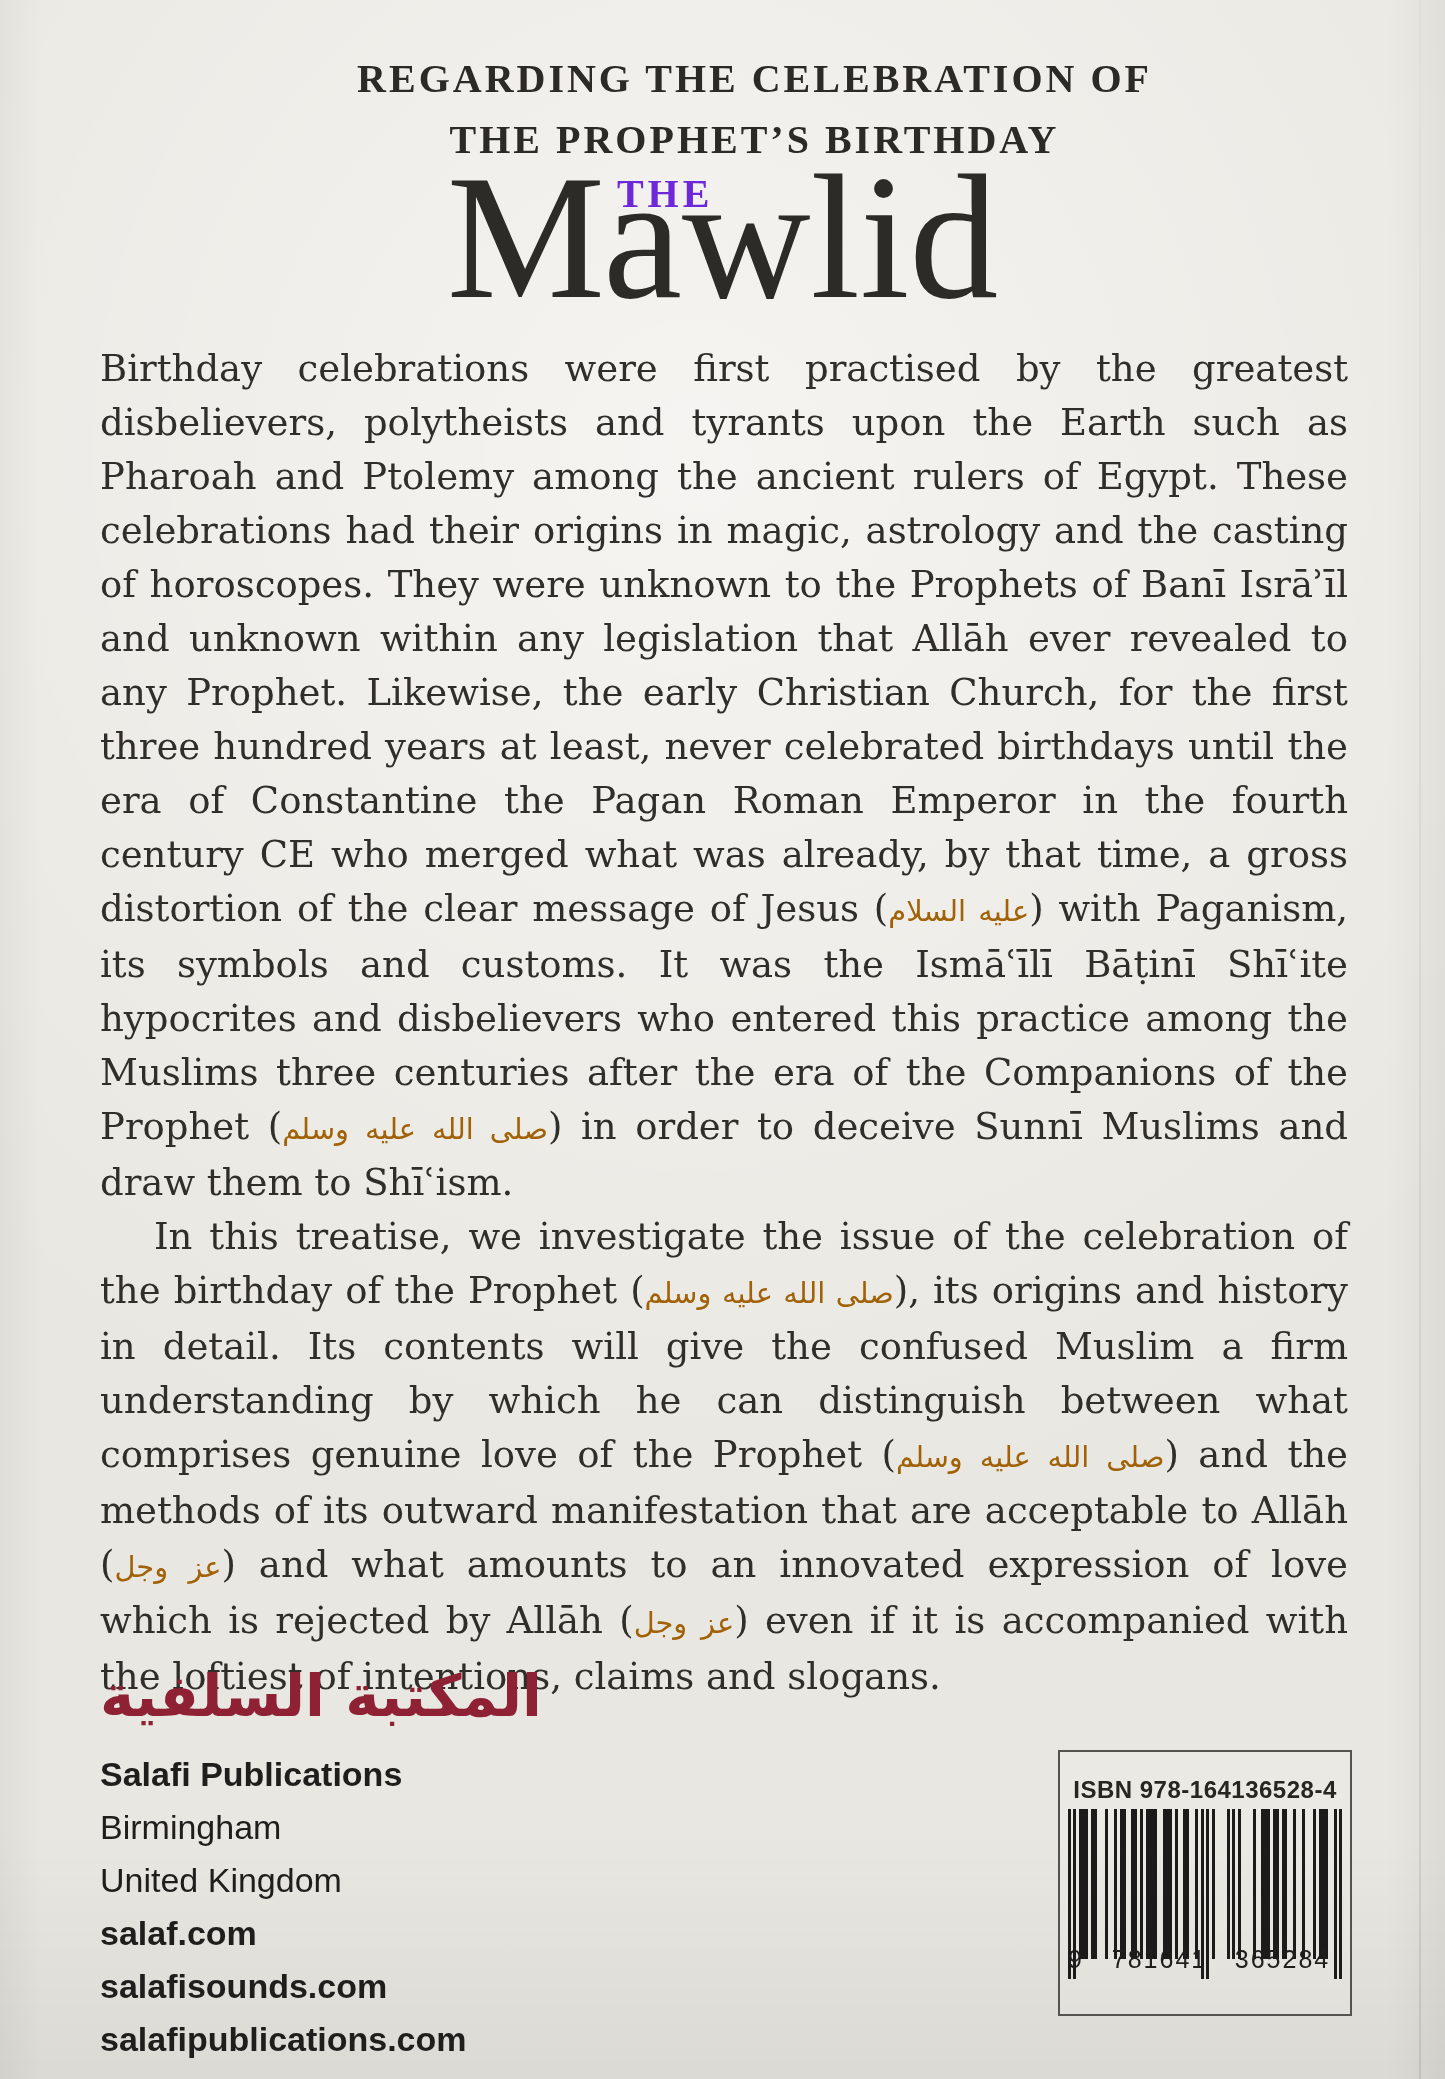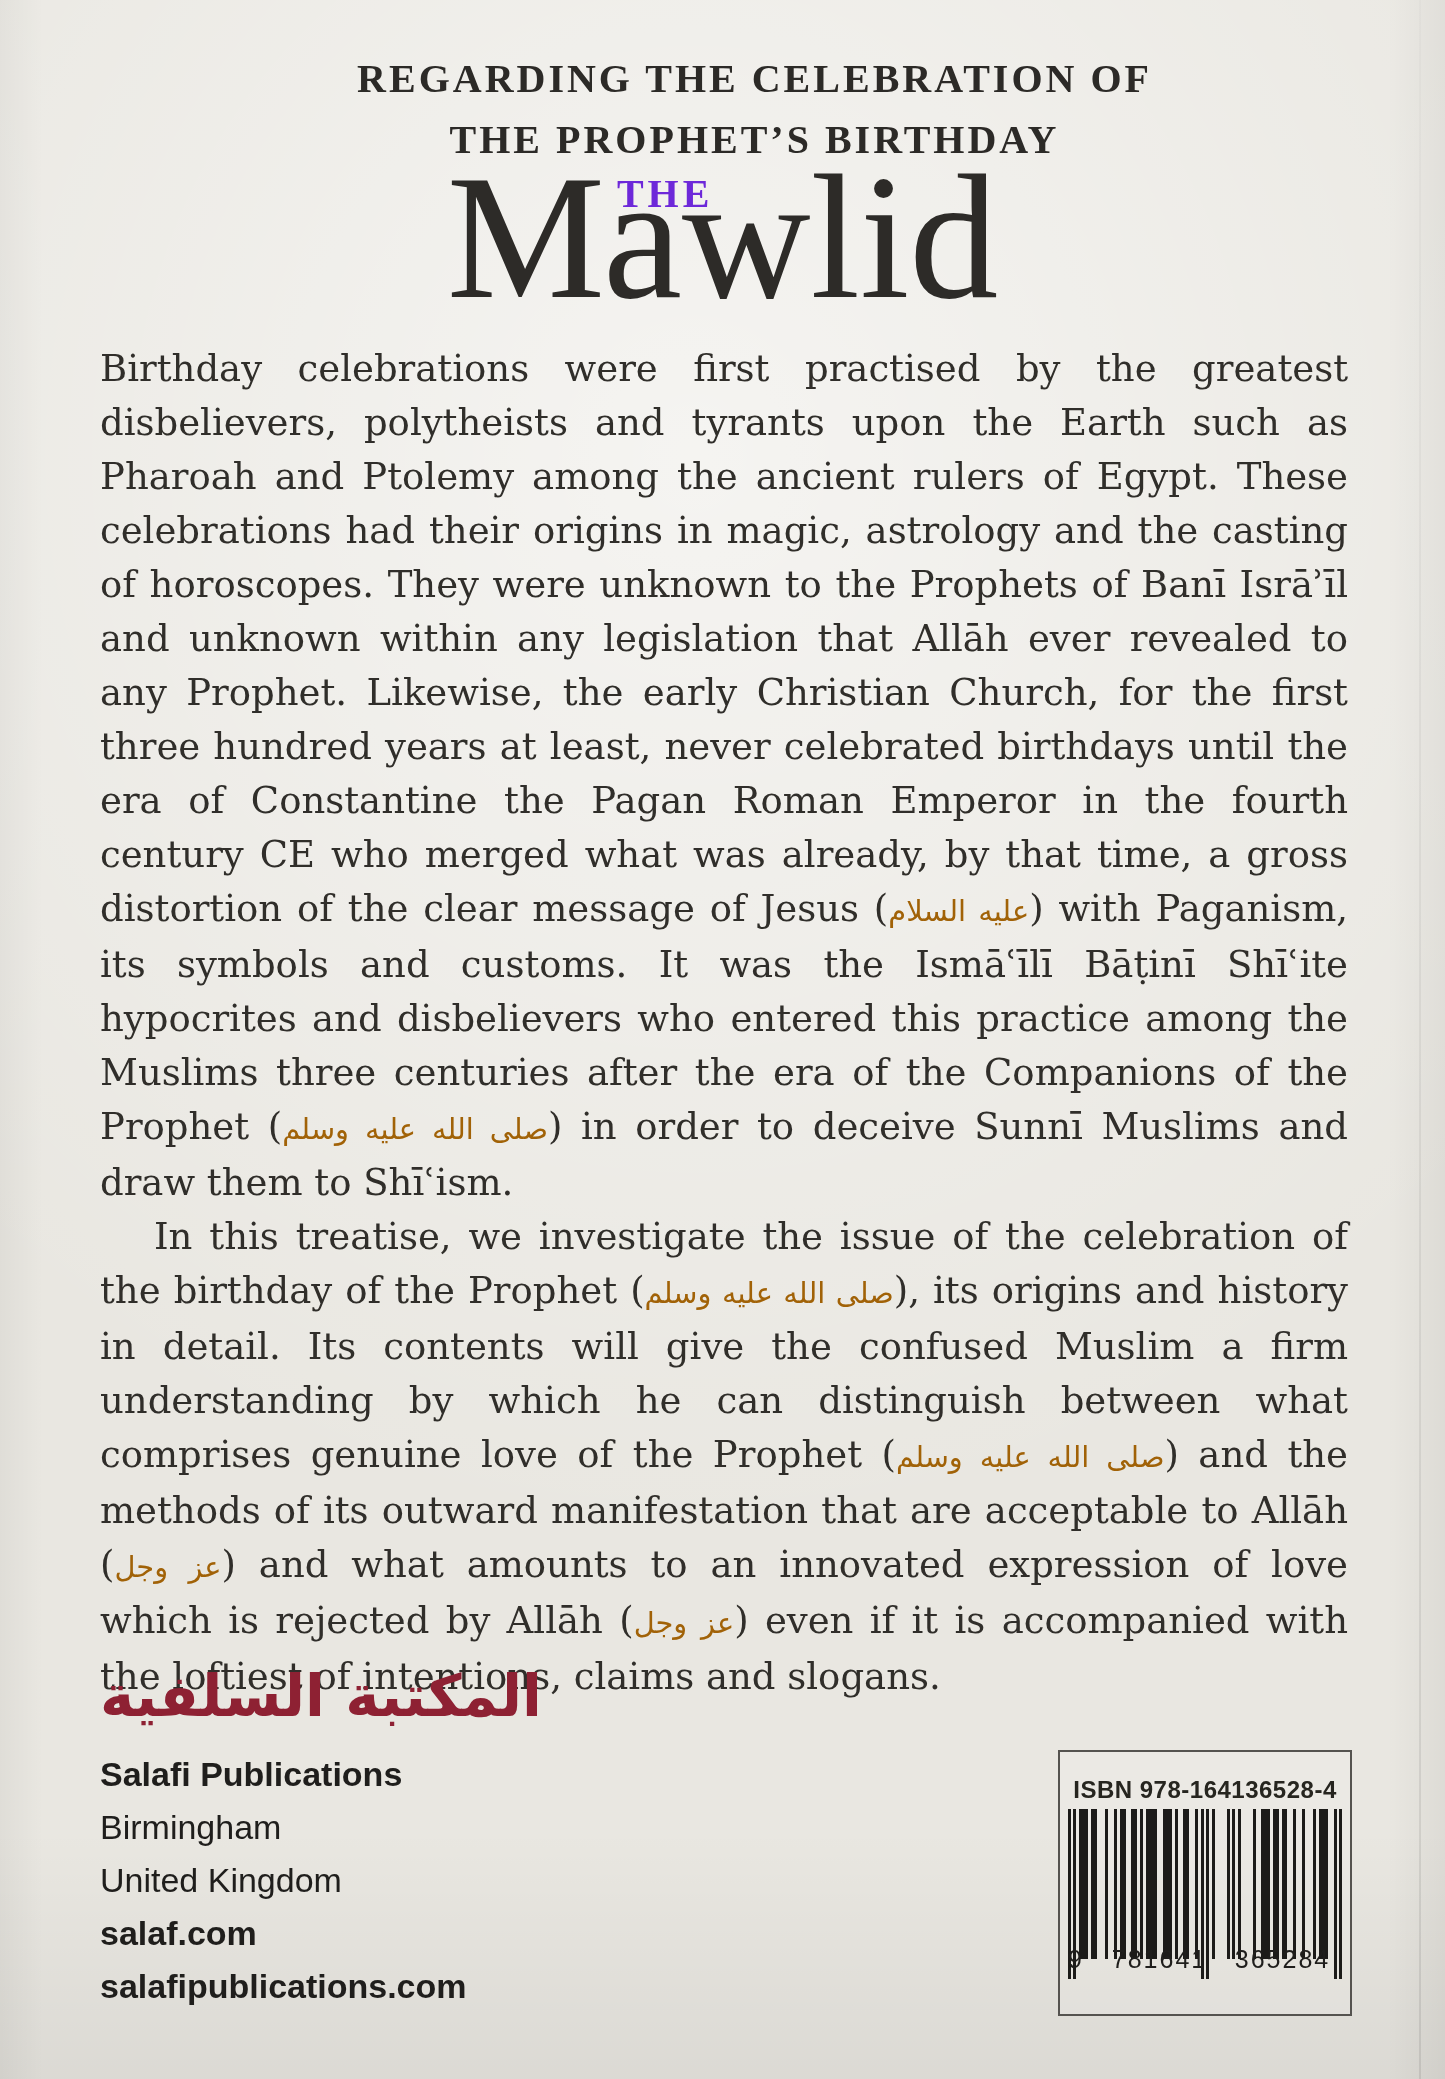--- a/index.html
+++ b/index.html
@@ -120,20 +120,21 @@
     <p class="para p1"><span>Birthday celebrations were first practised by the greatest disbelievers, polytheists and tyrants upon the Earth such as Pharoah and Ptolemy among the ancient rulers of Egypt. These celebrations had their origins in magic, astrology and the casting of horoscopes. They were unknown to the Prophets of Banī Isrāʾīl and unknown within any legislation that Allāh ever revealed to any Prophet. Likewise, the early Christian Church, for the first three hundred years at least, never celebrated birthdays until the era of Constantine the Pagan Roman Emperor in the fourth century CE who merged what was already, by that time, a gross distortion of the clear message of Jesus (</span><span class="ar" dir="rtl">عليه السلام</span><span>) with Paganism, its symbols and customs. It was the Ismāʿīlī Bāṭinī Shīʿite hypocrites and disbelievers who entered this practice among the Muslims three centuries after the era of the Companions of the Prophet (</span><span class="ar" dir="rtl">صلى الله عليه وسلم</span><span>) in order to deceive Sunnī Muslims and draw them to Shīʿism.</span></p>
     <p class="para p2"><span>In this treatise, we investigate the issue of the celebration of the birthday of the Prophet (</span><span class="ar" dir="rtl">صلى الله عليه وسلم</span><span>), its origins and history in detail. Its contents will give the confused Muslim a firm understanding by which he can distinguish between what comprises genuine love of the Prophet (</span><span class="ar" dir="rtl">صلى الله عليه وسلم</span><span>) and the methods of its outward manifestation that are acceptable to Allāh (</span><span class="ar" dir="rtl">عز وجل</span><span>) and what amounts to an innovated expression of love which is rejected by Allāh (</span><span class="ar" dir="rtl">عز وجل</span><span>) even if it is accompanied with the loftiest of intentions, claims and slogans.</span></p>
   </div>
 
   <div class="publisher">
     <div class="logo-ar">المكتبة السلفية</div>
     <div class="pub-line bold">Salafi Publications</div>
     <div class="pub-line">Birmingham</div>
     <div class="pub-line">United Kingdom</div>
     <div class="pub-line bold">salaf.com</div>
+    <div class="pub-line bold">salafisounds.com</div>
     <div class="pub-line bold">salafipublications.com</div>
   </div>
 
   <div class="barcode-box">
     <div class="isbn">ISBN 978-164136528-4</div>
     <div class="bars">
         <div class="module bar guard"></div>
         <div class="module"></div>
         <div class="module bar guard"></div>
         <div class="module"></div>

